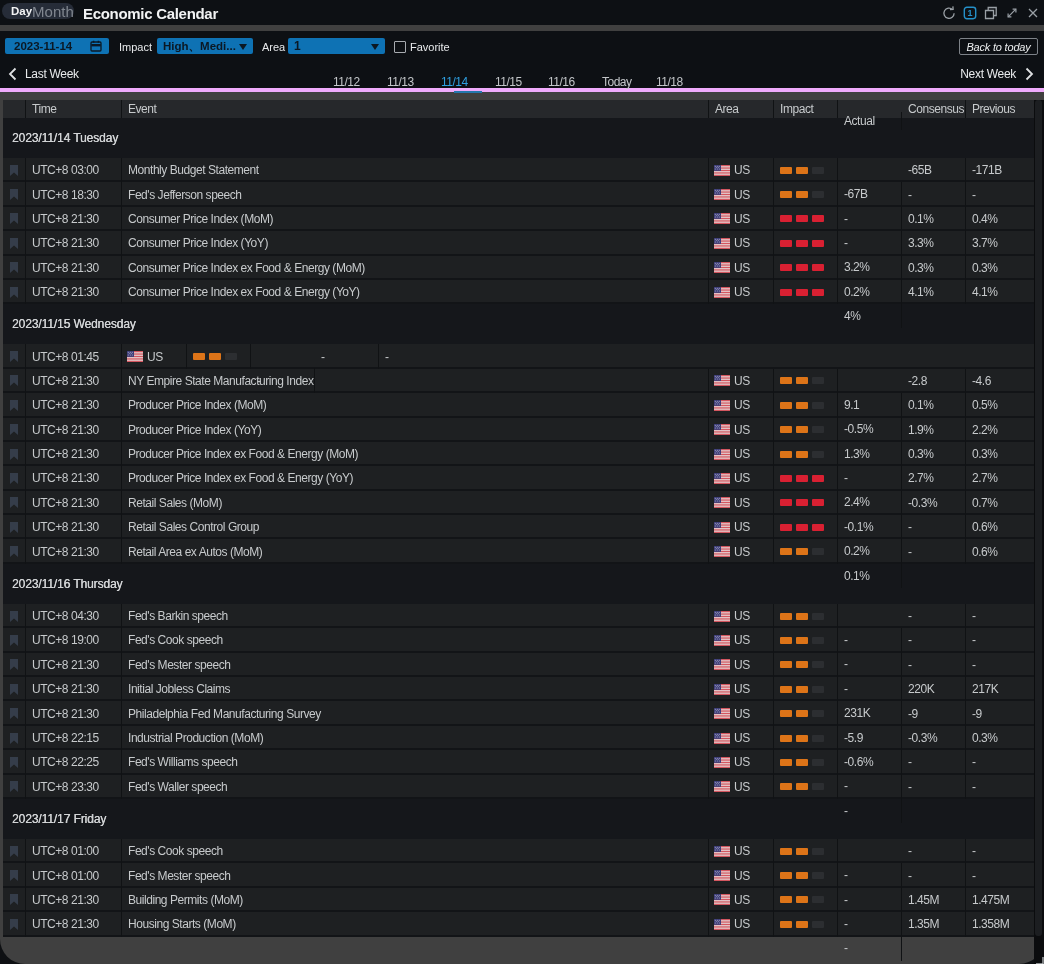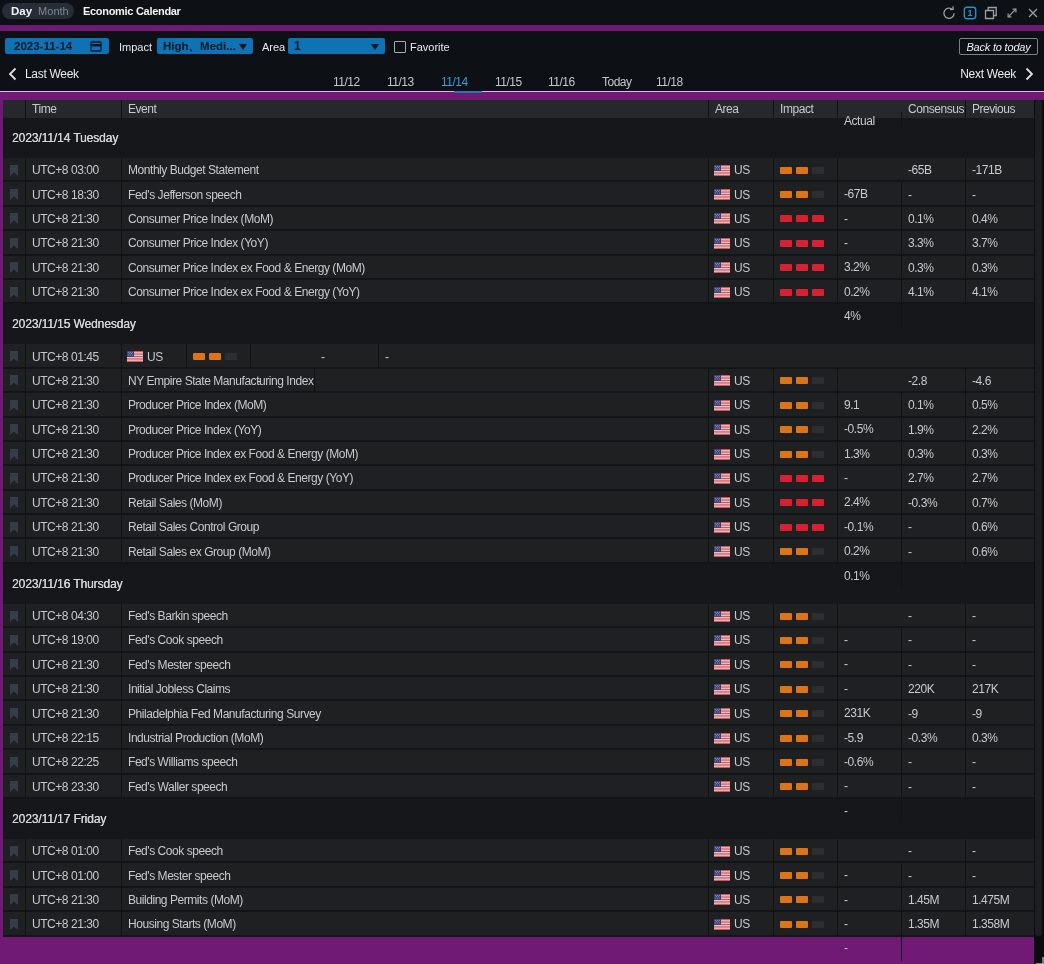--- a/index.html
+++ b/index.html
@@ -1,25 +1,25 @@
 <!DOCTYPE html>
 <html><head><meta charset="utf-8">
 <style>
 * { margin:0; padding:0; box-sizing:border-box; }
 html,body { width:1044px; height:964px; background:#0e1013; overflow:hidden;
   font-family:"Liberation Sans", sans-serif; }
-#root { position:relative; width:1044px; height:964px; background:#701a75; }
+#root { position:relative; width:1044px; height:964px; background:#404040;border-radius:25px; }
 
 
 #topbar { position:absolute; left:0; top:0; width:1044px; height:25px; background:#0d1014; }
 #pill { position:absolute; left:2px; top:3px; width:72px; height:16px; background:#262c38; border-radius:8px;
   display:flex; align-items:center; }
 #pill .day { color:#f2f3f4; font-size:11.5px; font-weight:700; margin-left:9px; }
-#pill .month { color:#80868f; font-size:11px; margin-left:6px; }
-#ectitle { position:absolute; left:83px; top:4.5px; color:#f2f3f4; font-size:11px; font-weight:700; letter-spacing:-0.3px; }
+#pill .month { color:#80868f; font-size:15px; }
+#ectitle { position:absolute; left:83px; top:4.5px; color:#f2f3f4; font-size:15px; font-weight:700; letter-spacing:-0.3px; }
 #topicons { position:absolute; right:3px; top:0; height:25px; display:flex; align-items:center; }
 #topicons svg { margin-left:5px; }
 
 
 #filter { position:absolute; left:0; top:31px; width:1044px; height:31px; background:#0d1014;
   border-bottom:3px solid #fca5a5; }
 .bluefield { position:absolute; top:7px; height:16px; background:#0e72b4; border-radius:2px;
   color:#0b1824; font-size:12px; font-weight:700; display:flex; align-items:center; }
 #datef { left:5px; width:104px; position:absolute; }
 #datef .dt { margin-left:9px; white-space:nowrap; font-size:11.5px; }
@@ -35,21 +35,21 @@
   border-left:4.5px solid transparent; border-right:4.5px solid transparent; border-top:6px solid #0b1824; }
 #favbox { position:absolute; left:394px; top:10px; width:12px; height:12px; border:1.5px solid #a7abb0;
   border-radius:1px; background:transparent; }
 #lblFav { left:410px; }
 #backbtn { position:absolute; left:959px; top:7px; width:79px; height:17px; border:1px solid #7d8288;
   border-radius:2px; color:#eceeef; font-size:11px; display:flex; align-items:center; justify-content:center; }
 #backbtn span { letter-spacing:-0.2px;font-style:italic; }
 
 
 #week { position:absolute; left:0; top:57px; width:1044px; height:35px; background:#0d1014;
-  border-bottom:1px solid #f0abfc; }
+  border-bottom:4px solid #f0abfc; }
 #week .lw { position:absolute; left:25px; top:10px; color:#e8eaec; font-size:12px; letter-spacing:-0.3px; }
 #week .nw { position:absolute; right:28px; top:10px; color:#e8eaec; font-size:12px; letter-spacing:-0.3px; }
 #week .chevl { position:absolute; left:6px; top:9px; }
 #week .chevr { position:absolute; right:8px; top:9px; }
 .tab { position:absolute; top:18px; width:54px; text-align:left; color:#c3c6c9; font-size:12px; letter-spacing:-0.5px; }
 .tab.sel { color:#2e9fe0; }
 #underline { position:absolute; left:454px; top:33.5px; width:28px; height:2.5px; background:#2478ad; }
 
 
 #table { position:absolute; left:3px; top:100px; width:1031px; }
@@ -771,21 +771,21 @@
         <div class="td c6">-</div>
         <div class="td c7">0.6%</div>
       </div>
 <div class="tr">
         <div class="td c0">
           <svg width="10" height="11" viewBox="0 0 10 11">
             <path d="M1 0h8v11L5 7.6 1 11z" fill="#353d4a"></path>
           </svg>
         </div>
         <div class="td c1">UTC+8 21:30</div>
-        <div class="td c2">Retail Sales ex Group (MoM)</div>
+        <div class="td c2">Retail Area ex Autos (MoM)</div>
         <div class="td c3">
           <svg class="flag" width="16" height="11" viewBox="0 0 16 11">
             <rect width="16" height="11" fill="#e8e9ea"></rect>
             <g fill="#cf3d47">
               <rect y="0" width="16" height="0.85"></rect>
               <rect y="1.69" width="16" height="0.85"></rect>
               <rect y="3.38" width="16" height="0.85"></rect>
               <rect y="5.08" width="16" height="0.85"></rect>
               <rect y="6.77" width="16" height="0.85"></rect>
               <rect y="8.46" width="16" height="0.85"></rect>

